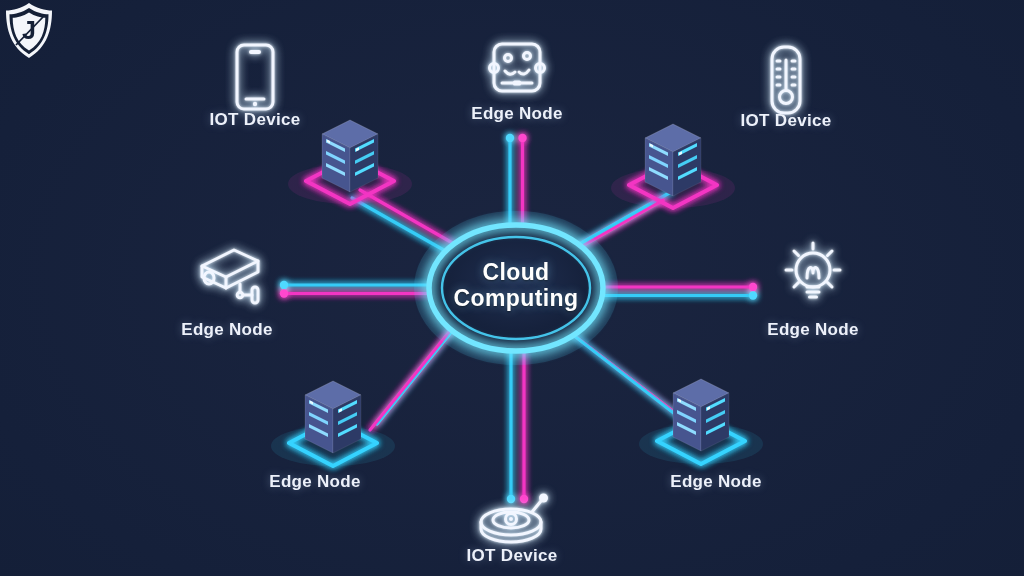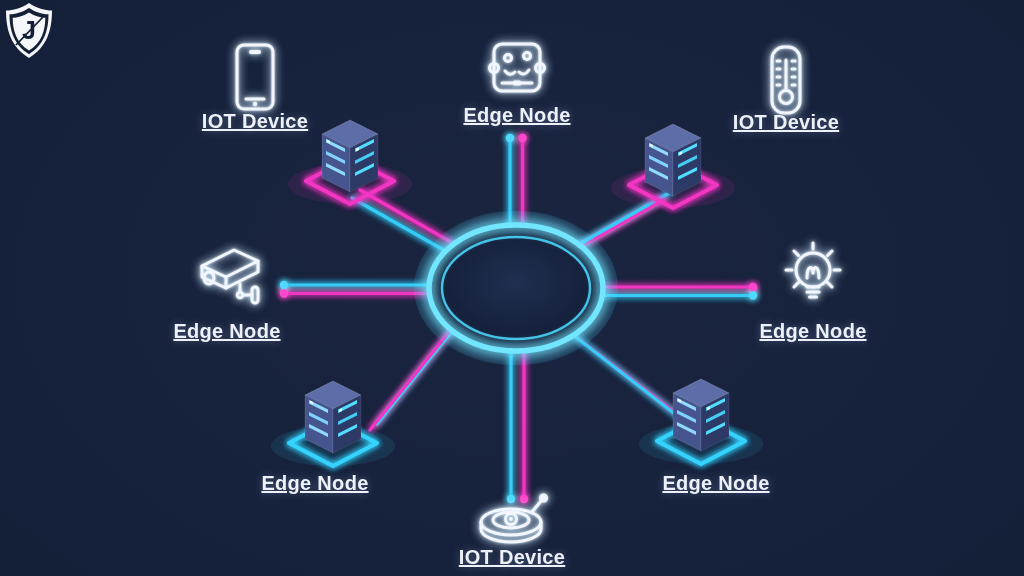--- a/index.html
+++ b/index.html
@@ -4,22 +4,22 @@
 <style>
   html,body{margin:0;padding:0;background:#0d1526;}
   .stage{
     position:relative;width:1024px;height:576px;overflow:hidden;
     background:radial-gradient(120% 140% at 50% 48%, #1b2540 0%, #15203a 45%, #111b30 100%);
     font-family:"Liberation Sans", sans-serif;
   }
   .stage svg{position:absolute;left:0;top:0;}
   .node-label{
     position:absolute;transform:translateX(-50%);
-    color:#edf1fa;font-size:20px;font-weight:700;letter-spacing:.3px;
-    text-shadow:0 0 8px rgba(190,215,255,.35);white-space:nowrap;text-decoration:underline;
+    color:#edf1fa;font-size:17px;font-weight:700;letter-spacing:.3px;
+    text-shadow:0 0 8px rgba(190,215,255,.35);white-space:nowrap;
   }
   .hub-text{
     position:absolute;left:516px;top:259px;transform:translateX(-50%);
     text-align:center;color:#ffffff;font-size:23px;font-weight:700;
     line-height:26px;letter-spacing:.4px;
     text-shadow:0 0 10px rgba(140,220,255,.45), 0 1px 2px rgba(0,0,0,.6);
     white-space:nowrap;
   }
   .icon{position:absolute;filter:drop-shadow(0 0 5px rgba(170,220,255,.75)) drop-shadow(0 0 1.5px rgba(255,255,255,.9));}
   .icon *{stroke:#f2f6ff;stroke-width:3;fill:none;stroke-linecap:round;stroke-linejoin:round;}
@@ -146,20 +146,24 @@
     <g>
       <ellipse cx="516" cy="288" rx="85" ry="61" fill="url(#hubGrad)"></ellipse>
       <ellipse cx="516" cy="288" rx="96" ry="71" fill="none" stroke="rgba(80,210,255,0.14)" stroke-width="12"></ellipse>
       <g filter="url(#glowBig)">
         <ellipse cx="516" cy="288" rx="87" ry="63" fill="none" stroke="#72e6ff" stroke-width="5.5"></ellipse>
       </g>
       <ellipse cx="516" cy="288" rx="74" ry="51" fill="none" stroke="#49d4fb" stroke-width="2.4" opacity="0.9"></ellipse>
     </g>
   </svg>
 
+  <div class="hub-text">
+    <div>Cloud</div>
+    <div>Computing</div>
+  </div>
 
   <svg class="icon" style="left:233px;top:42px;" width="44" height="70" viewBox="0 0 44 70">
     <rect x="4" y="3" width="36" height="64" rx="7"></rect>
     <rect class="fill" x="16" y="8" width="12" height="4" rx="2"></rect>
     <line x1="13" y1="57" x2="31" y2="57"></line>
     <circle class="fill" cx="22" cy="62" r="2.2"></circle>
   </svg>
 
   <svg class="icon" style="left:485px;top:38px;" width="64" height="60" viewBox="0 0 64 60">
     <rect x="9" y="6" width="46" height="47" rx="8"></rect>

